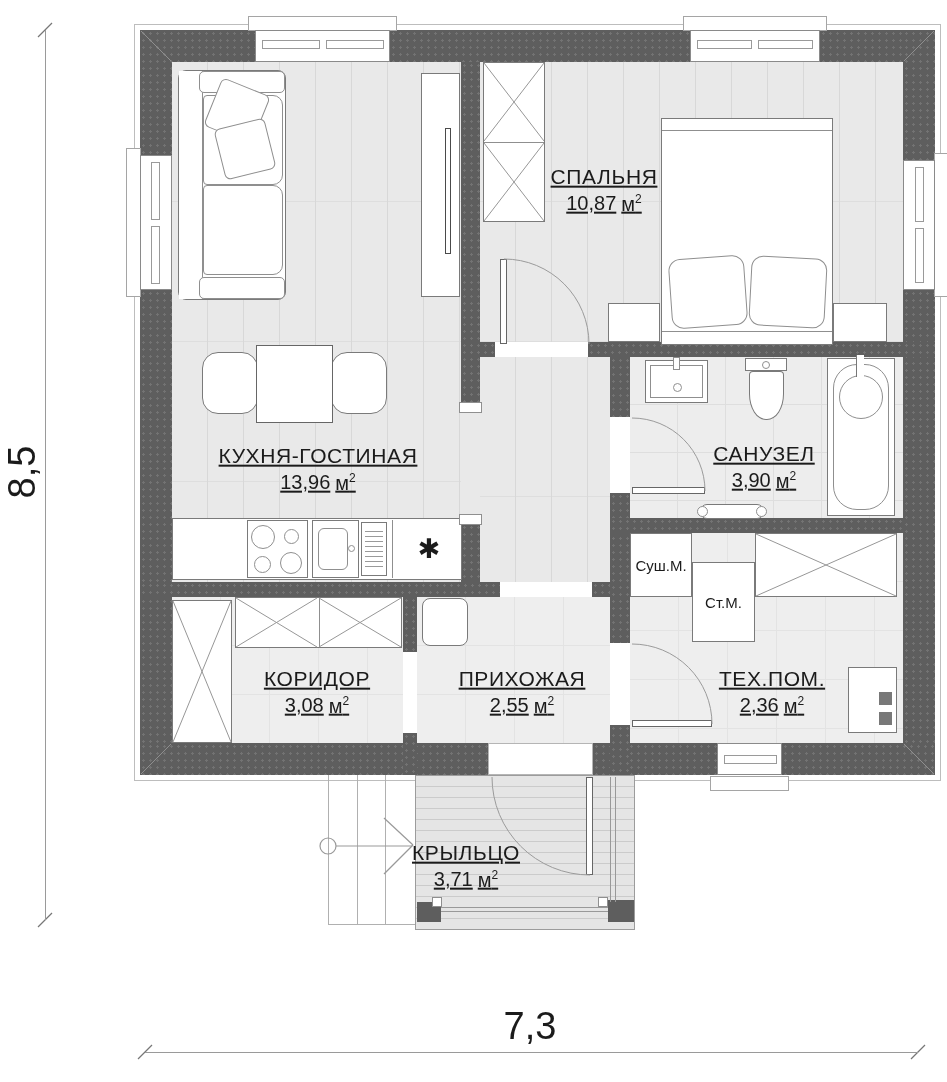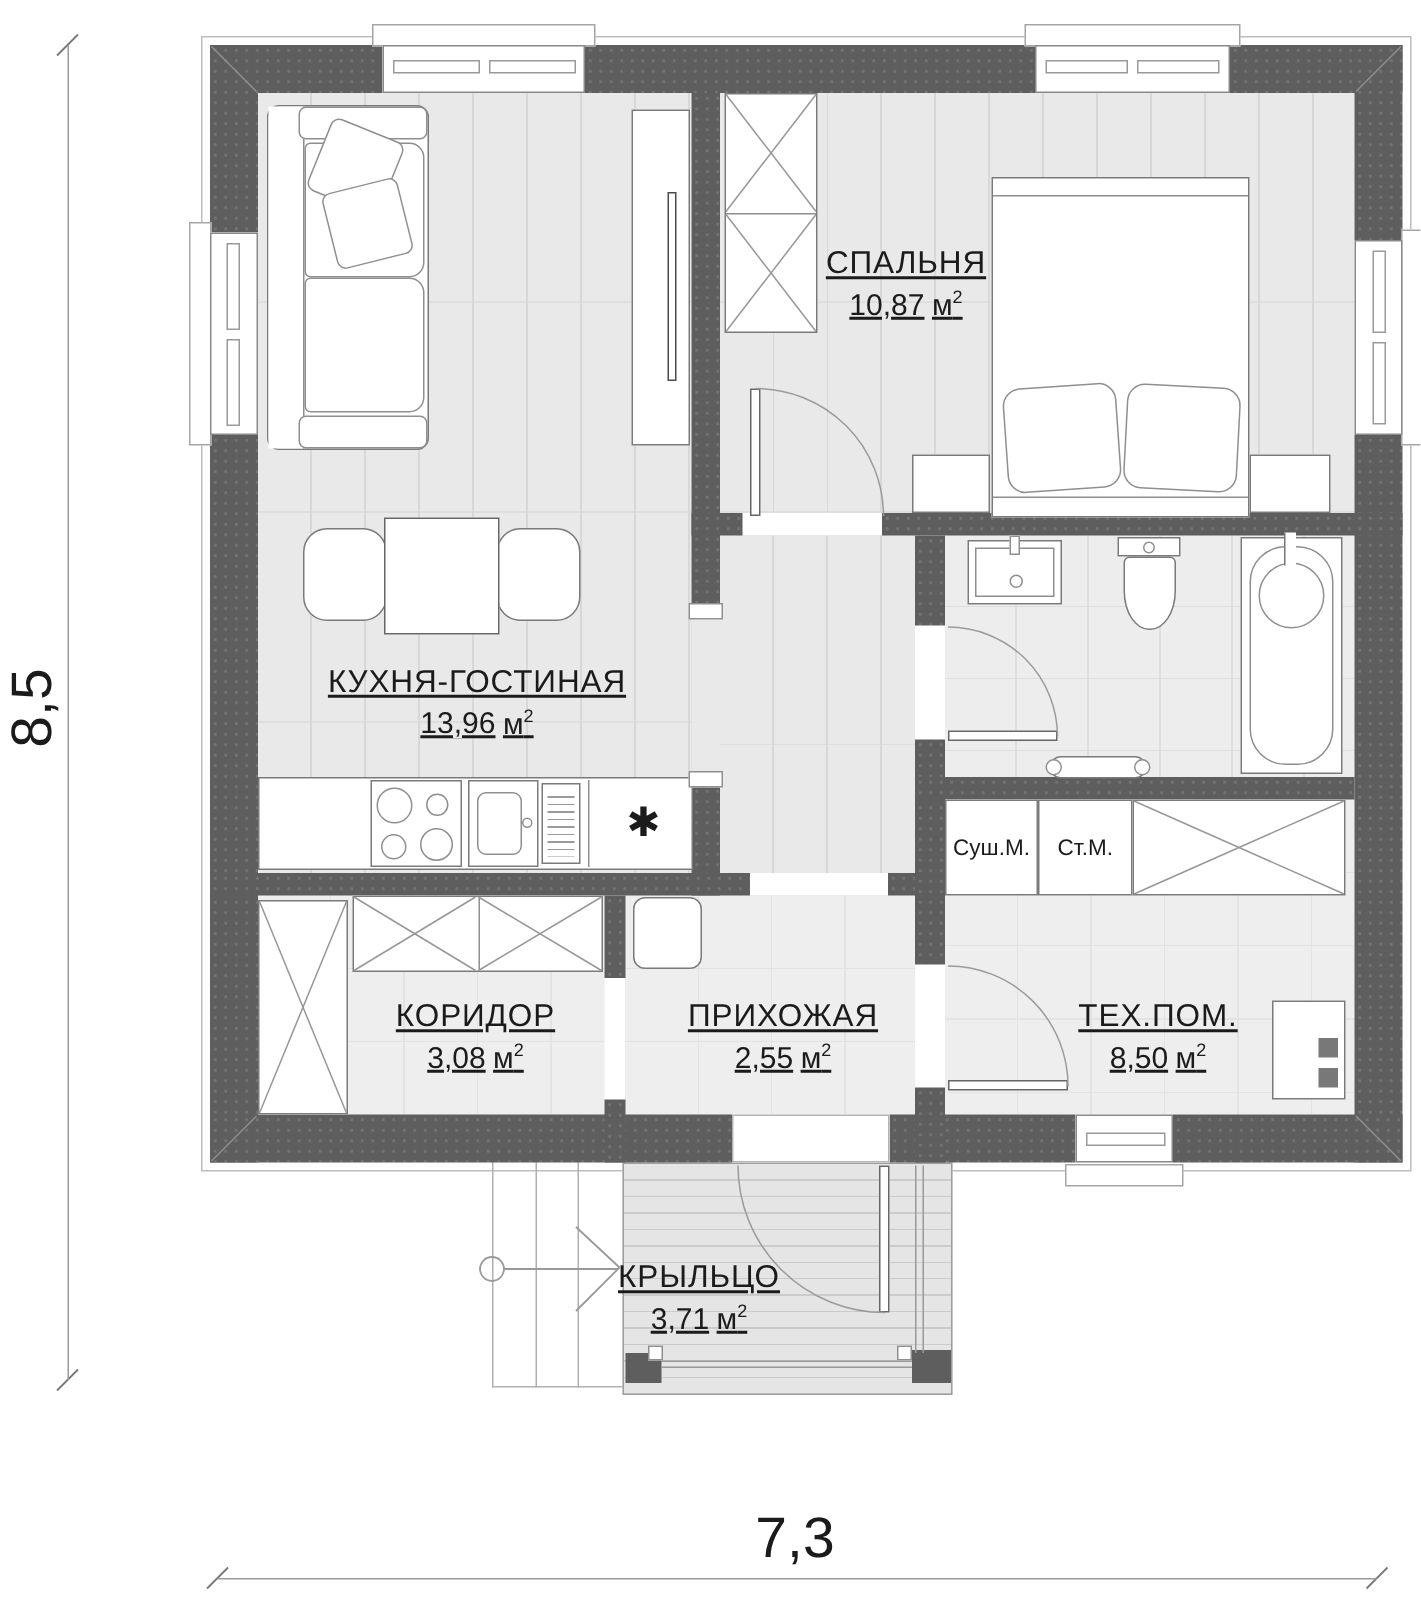--- a/index.html
+++ b/index.html
@@ -167,21 +167,21 @@
     <div class="sub" style="left:28px;top:-4px;width:8px;height:22px;border:none;border-left:1px solid #777;"></div>
   </div>
   <div class="furn" style="left:700px;top:504px;width:64px;height:15px;border-radius:7px;">
     <div class="sub" style="left:-4px;top:1px;width:11px;height:11px;border-radius:50%;"></div>
     <div class="sub" style="left:55px;top:1px;width:11px;height:11px;border-radius:50%;"></div>
   </div>
 
   <div class="furn" style="left:630px;top:533px;width:62px;height:64px;">
     <div class="appl-label">Суш.М.</div>
   </div>
-  <div class="furn" style="left:692px;top:533px;width:63px;height:64px;">
+  <div class="furn" style="left:692px;top:562px;width:63px;height:80px;">
     <div class="appl-label">Ст.М.</div>
   </div>
   <div class="furn" style="left:755px;top:533px;width:142px;height:64px;"></div>
   <div class="furn" style="left:848px;top:667px;width:49px;height:66px;">
     <div class="abs" style="left:30px;top:24px;width:13px;height:13px;background:#787878;"></div>
     <div class="abs" style="left:30px;top:44px;width:13px;height:13px;background:#787878;"></div>
   </div>
 
   <div class="furn" style="left:172px;top:600px;width:60px;height:143px;"></div>
   <div class="furn" style="left:235px;top:597px;width:167px;height:51px;">
@@ -251,30 +251,34 @@
   <div class="dimtext" style="left:480px;top:1005px;width:100px;">7,3</div>
 
   <div class="room-label" style="left:604px;top:190px;">
     <div class="rname">СПАЛЬНЯ</div>
     <div class="rarea"><span>10,87</span><span class="unit">м</span><sup>2</sup></div>
   </div>
   <div class="room-label" style="left:318px;top:469px;">
     <div class="rname">КУХНЯ-ГОСТИНАЯ</div>
     <div class="rarea"><span>13,96</span><span class="unit">м</span><sup>2</sup></div>
   </div>
+  <div class="room-label" style="left:764px;top:467px;">
+    <div class="rname">САНУЗЕЛ</div>
+    <div class="rarea"><span>3,90</span><span class="unit">м</span><sup>2</sup></div>
+  </div>
   <div class="room-label" style="left:317px;top:692px;">
     <div class="rname">КОРИДОР</div>
     <div class="rarea"><span>3,08</span><span class="unit">м</span><sup>2</sup></div>
   </div>
   <div class="room-label" style="left:522px;top:692px;">
     <div class="rname">ПРИХОЖАЯ</div>
     <div class="rarea"><span>2,55</span><span class="unit">м</span><sup>2</sup></div>
   </div>
   <div class="room-label" style="left:772px;top:692px;">
     <div class="rname">ТЕХ.ПОМ.</div>
-    <div class="rarea"><span>8,50</span><span class="unit">м</span><sup>2</sup></div>
+    <div class="rarea"><span>2,36</span><span class="unit">м</span><sup>2</sup></div>
   </div>
   <div class="room-label" style="left:466px;top:866px;">
     <div class="rname">КРЫЛЬЦО</div>
     <div class="rarea"><span>3,71</span><span class="unit">м</span><sup>2</sup></div>
   </div>
 
 </div>
 
 </body></html>

